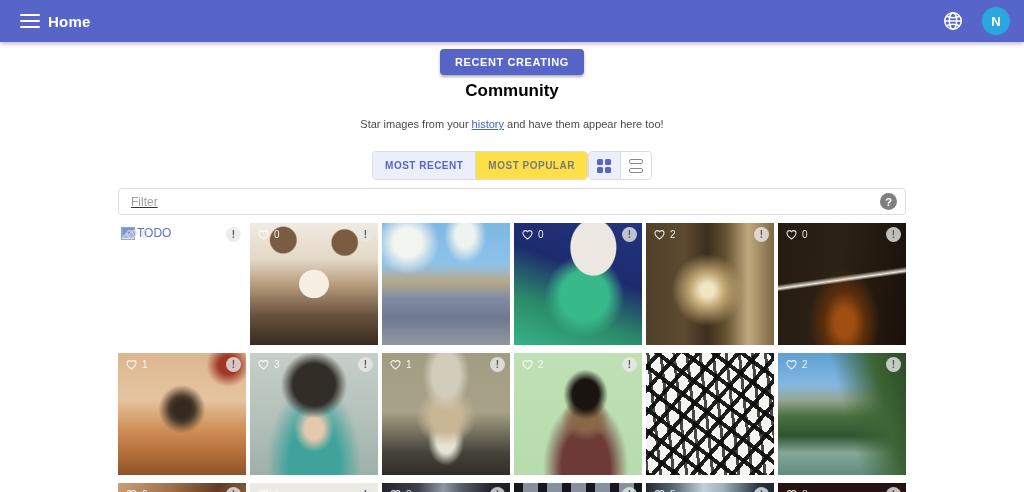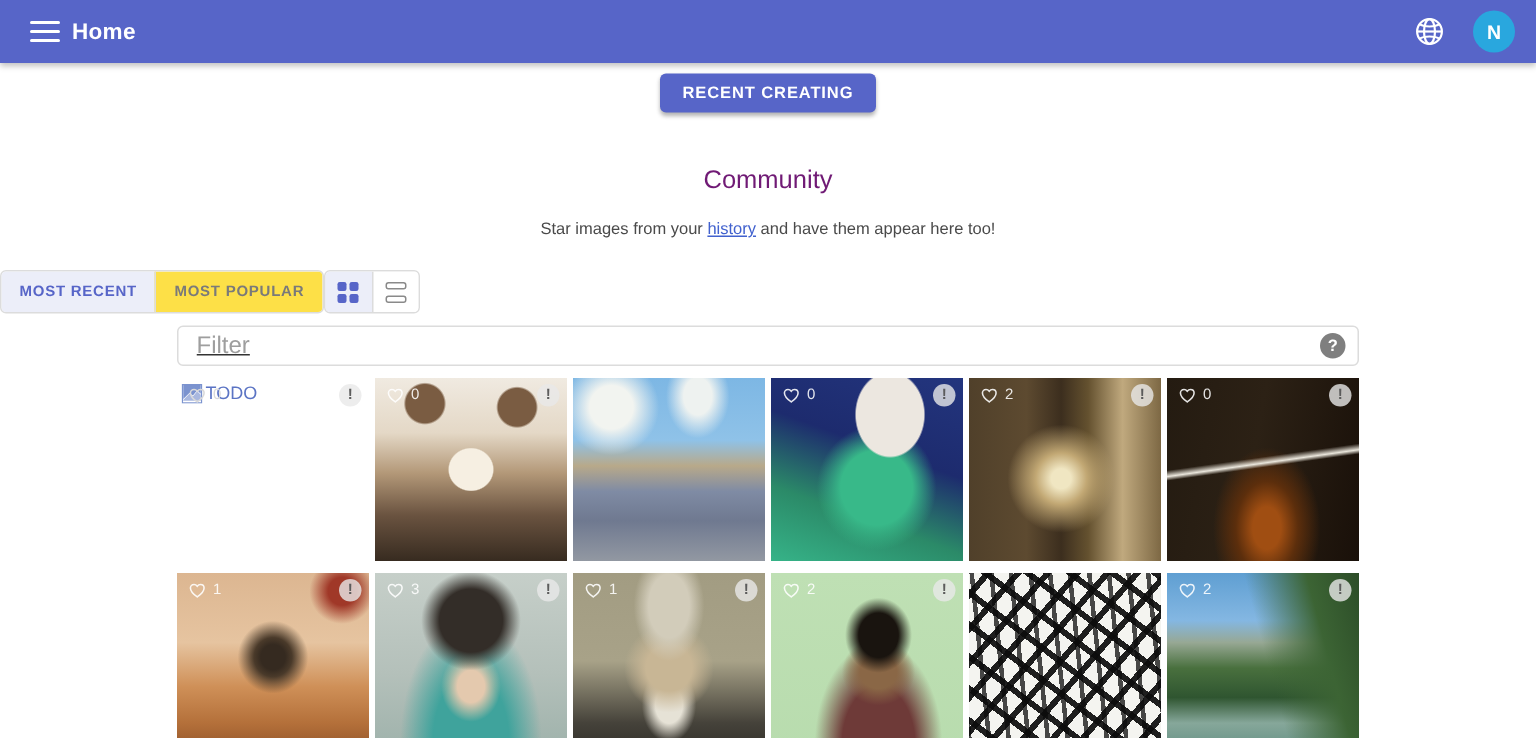--- a/index.html
+++ b/index.html
@@ -15,44 +15,44 @@
   .appbar-title { color: #fff; font-size: 15px; font-weight: 700; margin-left: 8px; letter-spacing: .2px; }
   .appbar-right { margin-left: auto; display: flex; align-items: center; gap: 18px; }
   .globe { width: 22px; height: 22px; }
   .avatar { width: 28px; height: 28px; border-radius: 50%; background: #29A7DE; color: #fff;
     display: flex; align-items: center; justify-content: center; font-size: 13px; font-weight: 700; cursor: pointer; }
 
   
   .start-btn { display: block; margin: 7px auto 0; background: #5765C8; color: #fff; border: none;
     border-radius: 4px; padding: 7px 15px; font-size: 11px; font-weight: 700; letter-spacing: .6px;
     box-shadow: 0 2px 3px rgba(0,0,0,.3); cursor: pointer; font-family: inherit; }
-  .community-title { text-align: center; margin-top: 35px; font-size: 17px; font-weight: 400; color: #701a75; }
+  .community-title { text-align: center; margin-top: 6px; font-size: 17px; font-weight: 700; color: #000000; }
   .subtitle { text-align: center; margin-top: 17px; font-size: 11px; color: #4a4a4a; }
   .subtitle a { color: #4161CE; text-decoration: underline; cursor: pointer; }
 
   
-  .controls-row { display: flex; justify-content: flex-start; align-items: stretch; margin-top: 21px; }
+  .controls-row { display: flex; justify-content: center; align-items: stretch; margin-top: 21px; }
   .sort-group, .view-group { display: flex; border: 1px solid #dcdcdc; border-radius: 4px; overflow: hidden; background: #fff; }
   .sort-btn { border: none; background: #fde047; padding: 8px 12px; font-size: 10px; font-weight: 700;
     letter-spacing: .5px; color: #7a7a7a; cursor: pointer; font-family: inherit; }
   .sort-btn + .sort-btn { border-left: 1px solid #dcdcdc; }
   .sort-btn.active { background: #ECEEF9; color: #5765C8; }
   .view-btn { border: none; background: #fff; width: 31px; display: flex; align-items: center;
     justify-content: center; cursor: pointer; }
   .view-btn + .view-btn { border-left: 1px solid #dcdcdc; }
   .view-btn.active { background: #ECEEF9; }
   .icon-grid { width: 14px; height: 14px; display: grid; grid-template-columns: 1fr 1fr; gap: 2px; }
   .icon-grid i { background: #5765C8; border-radius: 1.5px; }
   .icon-list { width: 14px; height: 14px; display: flex; flex-direction: column; justify-content: space-between; }
   .icon-list i { height: 5px; border: 1.5px solid #8a8a8a; border-radius: 2px; }
 
   
   .filter-wrap { width: 788px; margin: 8px auto 0; position: relative; }
   .filter-input { width: 100%; height: 27px; border: 1px solid #dcdcdc; border-radius: 4px;
-    padding: 0 34px 0 12px; font-size: 16px; color: #333; outline: none; font-family: inherit; text-decoration: underline; }
+    padding: 0 34px 0 12px; font-size: 12px; color: #333; outline: none; font-family: inherit; text-decoration: underline; }
   .filter-input::placeholder { color: #9e9e9e; }
   .help-badge { position: absolute; right: 9px; top: 5px; width: 17px; height: 17px; border-radius: 50%;
     background: #7f7f7f; color: #fff; font-size: 11px; font-weight: 700; display: flex;
     align-items: center; justify-content: center; cursor: pointer; }
 
   
   .grid { width: 788px; margin: 8px auto 0; display: grid; grid-template-columns: repeat(6, 128px);
     grid-auto-rows: 122px; column-gap: 4px; row-gap: 8px; }
   .tile { position: relative; overflow: hidden; cursor: pointer; background: #fff; }
   .tile-img { position: absolute; inset: 0; }

